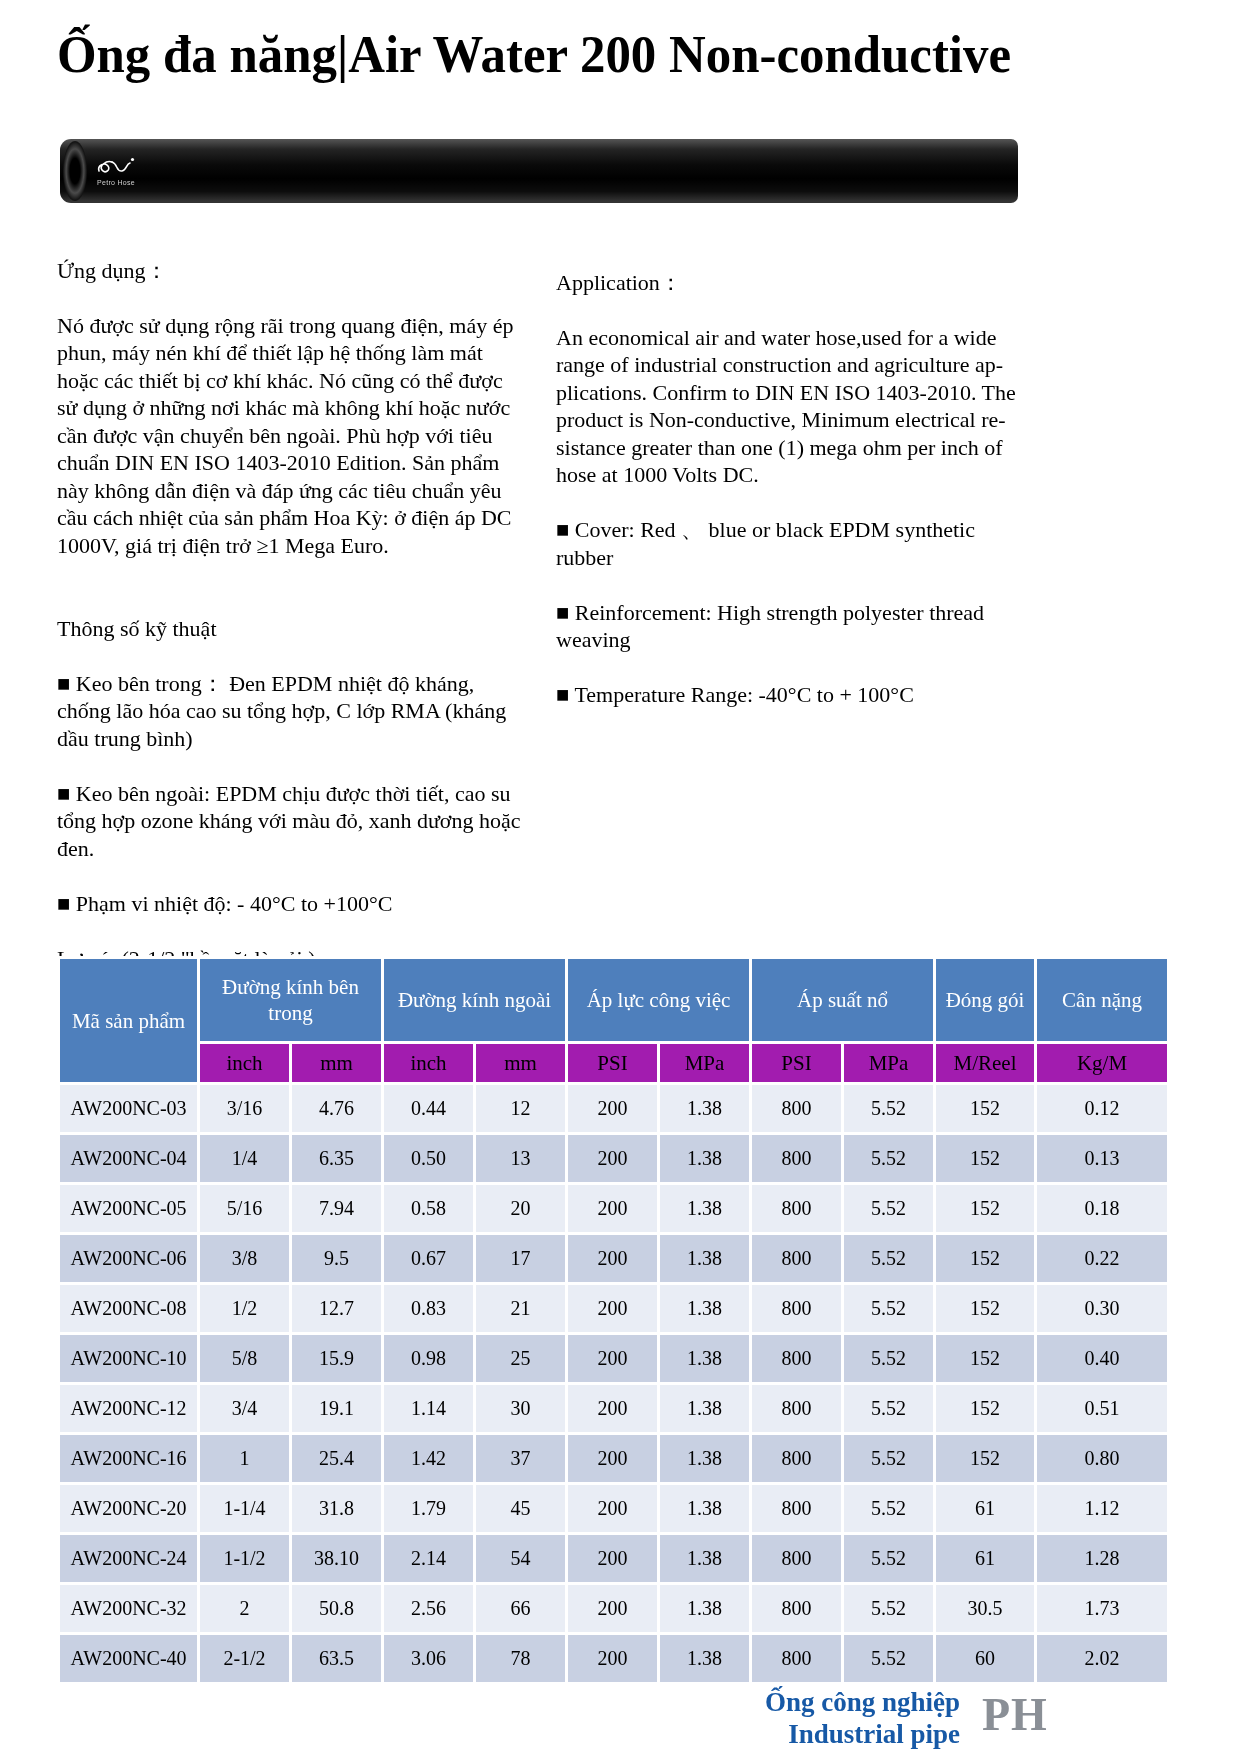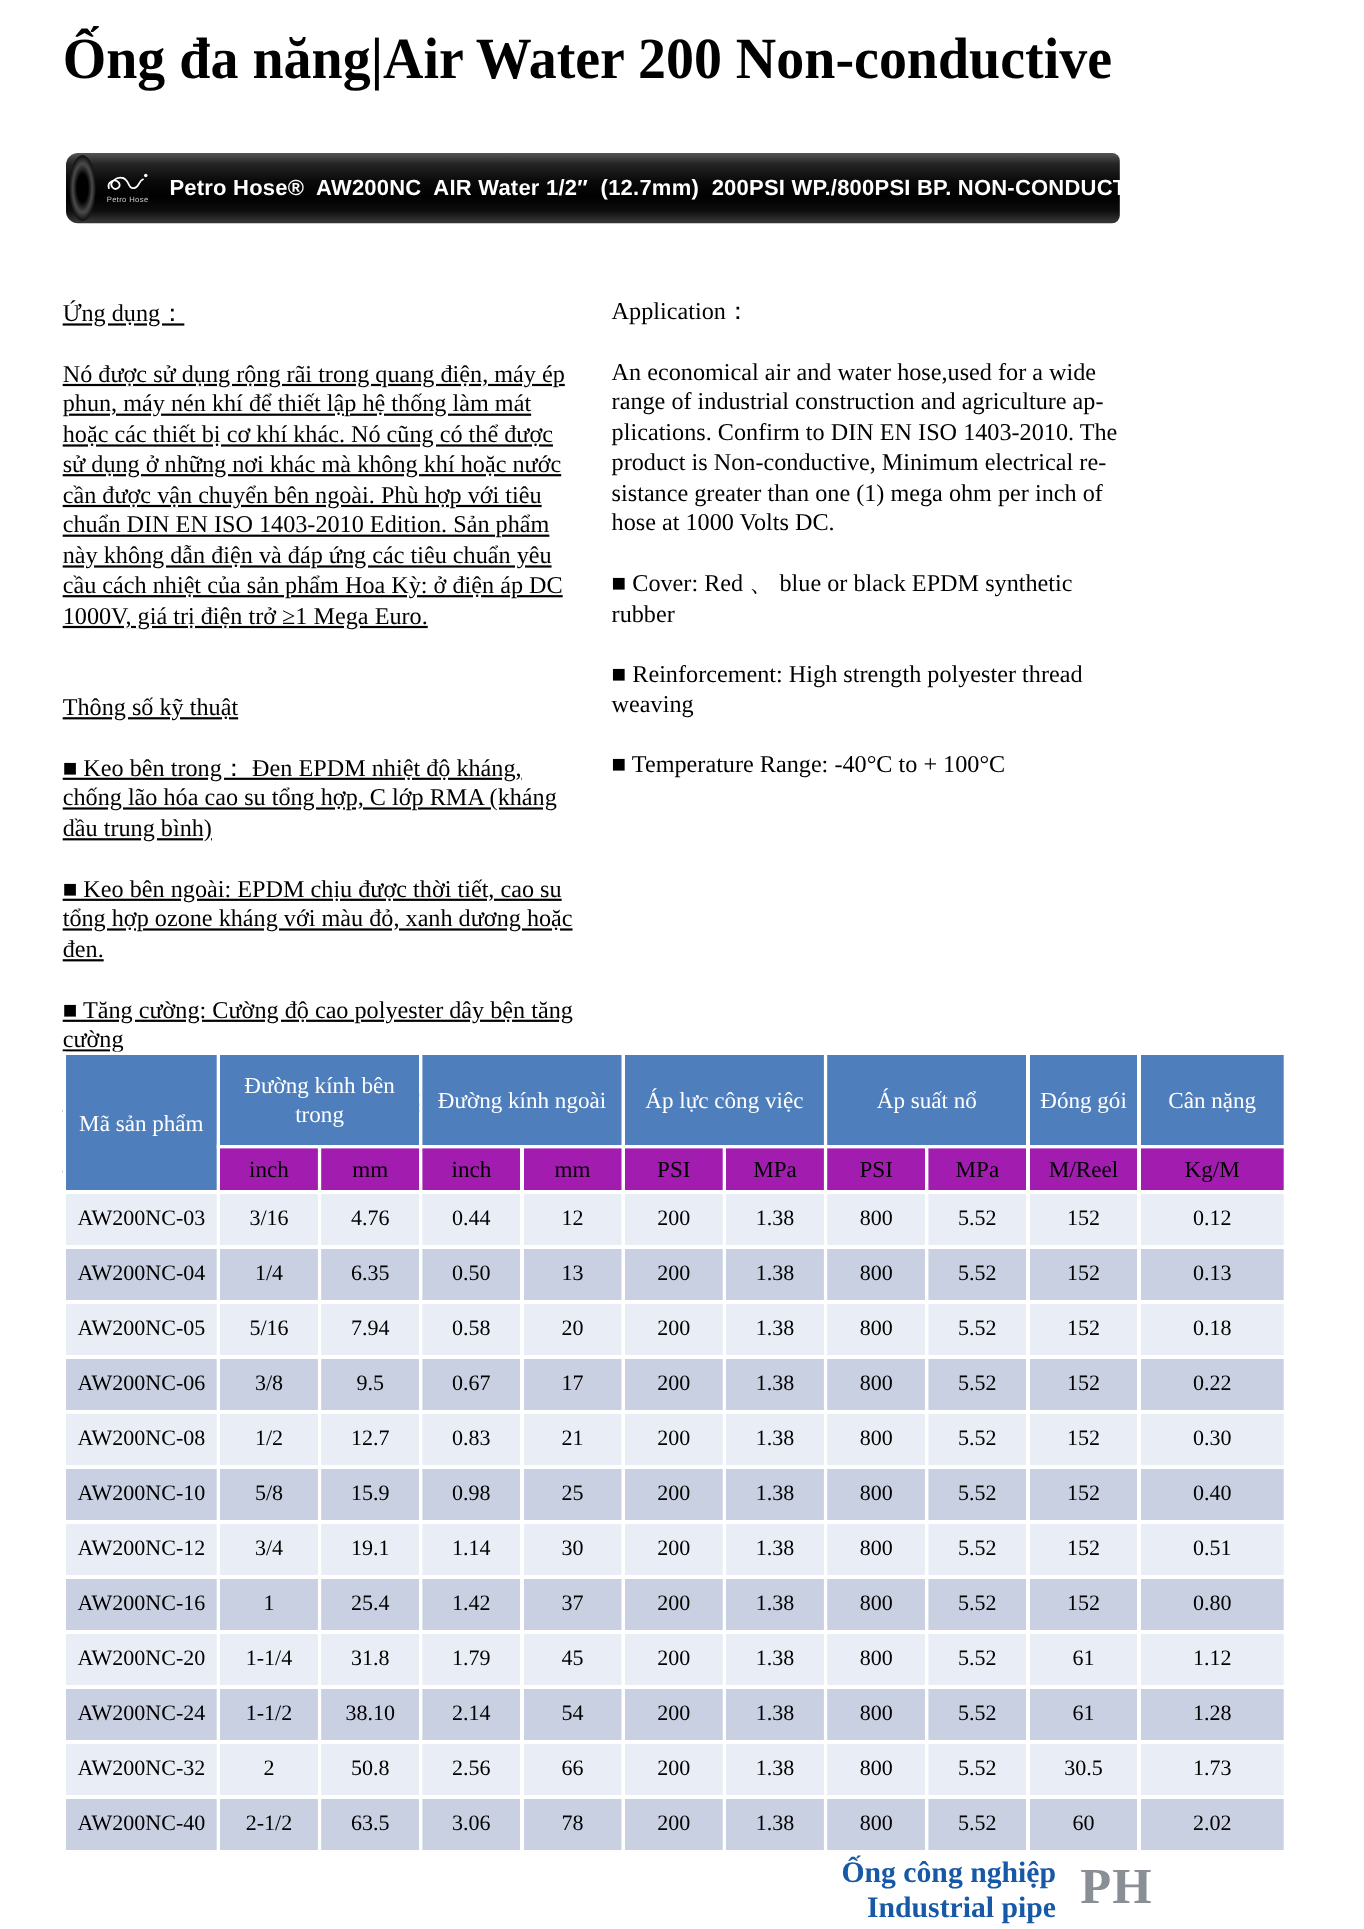--- a/index.html
+++ b/index.html
@@ -34,21 +34,21 @@
     font-size:7px;color:#cfcfcf;margin-top:1px;letter-spacing:.3px;
   }
   .hose-print{
     margin-left:18px;color:#fff;
     font-family:"Liberation Sans","DejaVu Sans",sans-serif;
     font-weight:bold;font-size:20px;white-space:pre;letter-spacing:.2px;
   }
 
   
   .col{position:absolute;font-size:22px;line-height:27.5px;white-space:pre-line;}
-  .col-left{left:57px;top:243px;width:535px;text-decoration:underline;}
+  .col-left{left:57px;top:229px;width:535px;}
   .col-right{left:556px;top:241px;width:555px;}
   .blk{margin:0;}
   .specs-heading{margin-top:28px;}
   .tech-heading{margin-top:42px;}
 
   
   .spec-table-wrap{position:absolute;left:57px;top:956px;}
   table.spec{border-collapse:collapse;table-layout:fixed;width:1110px;}
   table.spec th,table.spec td{
     border:3px solid #ffffff;text-align:center;vertical-align:middle;
@@ -85,43 +85,40 @@
     <div class="hose-logo">
       <span>
         <svg width="40" height="22" viewBox="0 0 40 22" fill="none">
           <path d="M3 15 C1 9, 9 6, 12 10 C15 14, 9 18, 6 14 C3 10, 10 4, 16 6" stroke="#fff" stroke-width="1.6" stroke-linecap="round"></path>
           <path d="M16 6 C22 8, 20 16, 26 15 C31 14, 30 8, 34 7" stroke="#fff" stroke-width="1.6" stroke-linecap="round"></path>
           <circle cx="36.5" cy="3.5" r="1.6" fill="#fff"></circle>
         </svg>
       </span>
       <span class="logo-caption">Petro Hose</span>
     </div>
-    <div class="hose-print">Petro Hose®  AW200NC  AIR Water 1/2″  (12.7mm)  200PSI WP./800PSI BP. NON-CONDUCTIVE</div>
   </div>
 
   <div class="col col-left">
     <div class="blk">Ứng dụng：</div>
     <div class="blk">Nó được sử dụng rộng rãi trong quang điện, máy ép
 phun, máy nén khí để thiết lập hệ thống làm mát
 hoặc các thiết bị cơ khí khác. Nó cũng có thể được
 sử dụng ở những nơi khác mà không khí hoặc nước
 cần được vận chuyển bên ngoài. Phù hợp với tiêu
 chuẩn DIN EN ISO 1403-2010 Edition. Sản phẩm
 này không dẫn điện và đáp ứng các tiêu chuẩn yêu
 cầu cách nhiệt của sản phẩm Hoa Kỳ: ở điện áp DC
 1000V, giá trị điện trở ≥1 Mega Euro.</div>
     <div class="blk specs-heading">Thông số kỹ thuật</div>
     <div class="blk">■ Keo bên trong： Đen EPDM nhiệt độ kháng,
 chống lão hóa cao su tổng hợp, C lớp RMA (kháng
 dầu trung bình)</div>
     <div class="blk">■ Keo bên ngoài: EPDM chịu được thời tiết, cao su
 tổng hợp ozone kháng với màu đỏ, xanh dương hoặc
 đen.</div>
-    <div class="blk">■ Tăng cường: Cường độ cao polyester dây bện tăng
-cường</div>
     <div class="blk">■ Phạm vi nhiệt độ: - 40°C to +100°C</div>
     <div class="blk">Lưu ý: (2-1/2 "bề mặt là vải.)</div>
   </div>
 
   <div class="col col-right">
     <div class="blk">Application：</div>
     <div class="blk">An economical air and water hose,used for a wide
 range of industrial construction and agriculture ap-
 plications. Confirm to DIN EN ISO 1403-2010. The
 product is Non-conductive, Minimum electrical re-

